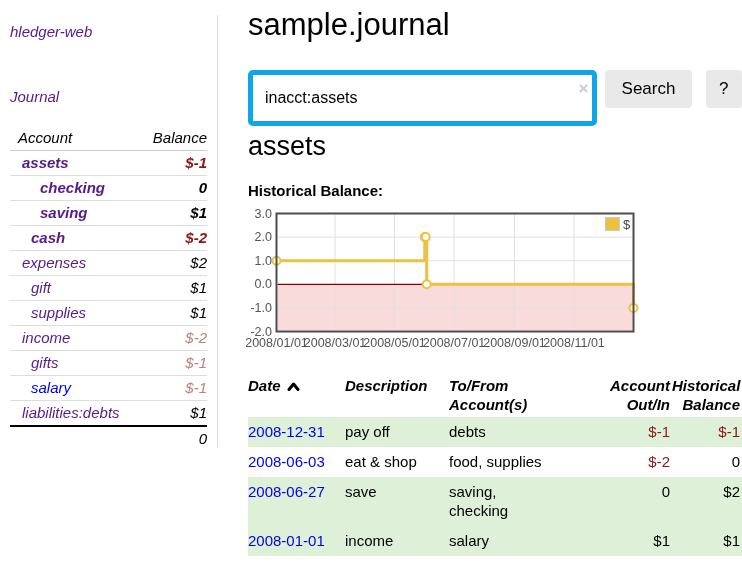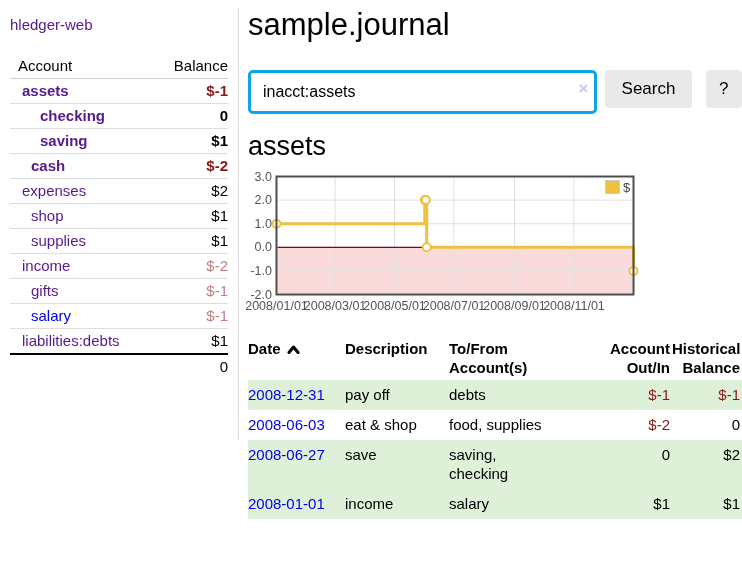--- a/index.html
+++ b/index.html
@@ -6,22 +6,22 @@
   html,body { margin:0; padding:0; }
   body {
     width:742px; height:582px; overflow:hidden; background:#fff;
     font-family:"Liberation Sans","DejaVu Sans",sans-serif;
     font-size:15px; color:#000; position:relative;
   }
   a { text-decoration:none; }
 
   
   .sidebar {
-    position:absolute; left:0; top:8px; width:239px; height:432px;
-    border-right:1px solid #ddd; padding:8px 10px 0 10px;
+    position:absolute; left:0; top:15px; width:218px; height:432px;
+    border-right:1px solid #ddd; padding:8px 10px 0 10px;font-style:italic;
   }
   .app-title { display:block; color:var(--link_visited); font-size:15px; }
   .journal-link { display:block; margin-top:48px; color:var(--link_visited); }
   .acct-table { width:100%; border-collapse:collapse; margin-top:21px; }
   .acct-table th {
     font-weight:normal; padding:3px 0 4px; border-bottom:1px solid #ccc;
   }
   .acct-table th:first-child { text-align:left; padding-left:8px;margin-top:38px; }
   .acct-table th:last-child  { text-align:right; }
   .acct-table td { padding:3px 0 4px; border-bottom:1px solid #ddd; }
@@ -33,54 +33,55 @@
   .amt { color:#000; }
   .amt.neg-strong { color:var(--negative_strong); }
   .amt.neg-muted  { color:var(--negative_muted); }
 
   
   .main { position:absolute; left:231px; top:4px; width:511px; height:582px; padding:2px 0 0 17px; }
   h1.page-title { margin:0; font-size:31px; font-weight:400; line-height:38px; }
   .search-row { margin-top:26px; display:flex; align-items:center; height:38px; }
   .search-box { position:relative; width:358px; height:38px; }
   .search-box input {
-    width:100%; height:44px; border:3px solid #0ea5e9; border-radius:5px;
+    width:100%; height:56px; border:5px solid #0ea5e9; border-radius:5px;
     font-family:inherit; font-size:16px; color:#000; padding:0 32px 0 12px; outline:none;
   }
   .clear-x {
     position:absolute; right:9px; top:9px; color:#cfc6e3; font-size:17px;
     font-weight:bold; line-height:20px; cursor:pointer;
   }
   .btn {
     height:38px; background:#e9e9e9; border:none; border-radius:4px;
     font-family:inherit; font-size:17px; color:#000; cursor:pointer;
   }
   .search-btn { margin-left:8px; width:88px; }
   .help-btn { margin-left:14px; width:37px; }
   h2.section-title { margin:22px 0 0; font-size:27px; font-weight:400; line-height:32px; }
   .chart-label { margin-top:20px; font-weight:bold; font-size:15px; }
   .chart-wrap { margin-top:8px; margin-left:-2px; width:396px; height:148px; }
 
   
   .reg-table { margin-top:18px; width:494px; border-collapse:collapse; font-size:15px; table-layout:fixed; }
   .reg-table col.c-date{width:97px} .reg-table col.c-desc{width:104px}
   .reg-table col.c-acct{width:106px} .reg-table col.c-amt{width:117px} .reg-table col.c-bal{width:70px}
-  .reg-table th { font-weight:bold; text-align:left; vertical-align:top; padding:3px 0; line-height:19px; }
+  .reg-table th { font-weight:bold; text-align:left; vertical-align:top; padding:3px 0; line-height:19px;font-style:italic; }
   .reg-table th.num, .reg-table td.num { text-align:right; padding-right:2px; }
   .reg-table td { vertical-align:top; padding:5px 0 6px; line-height:19px; }
   .reg-table tbody tr.odd { background:var(--row_green); }
   .date-link { color:var(--link_unvisited); white-space:nowrap;text-align:center; }
   .hdr-line { display:block; }
   .sort-caret { display:inline-block; margin-left:6px; position:relative; top:1px; }
 </style>
 </head>
 <body>
 
 <div class="sidebar">
   <a href="#" class="app-title">hledger-web</a>
+  <a href="#" class="journal-link">Journal</a>
   <table class="acct-table">
     <thead>
       <tr>
         <th>Account</th>
         <th>Balance</th>
       </tr>
     </thead>
     <tbody id="acct-body">
         <tr>
     <td style="padding-left:12px"><a href="#" class="acct-link bold">assets</a></td>
@@ -96,21 +97,21 @@
   </tr>
         <tr>
     <td style="padding-left:21px"><a href="#" class="acct-link bold">cash</a></td>
     <td class="bal"><span class="amt neg-strong bold">$-2</span></td>
   </tr>
         <tr>
     <td style="padding-left:12px"><a href="#" class="acct-link">expenses</a></td>
     <td class="bal"><span class="amt">$2</span></td>
   </tr>
         <tr>
-    <td style="padding-left:21px"><a href="#" class="acct-link">shop</a></td>
+    <td style="padding-left:21px"><a href="#" class="acct-link">gift</a></td>
     <td class="bal"><span class="amt">$1</span></td>
   </tr>
         <tr>
     <td style="padding-left:21px"><a href="#" class="acct-link">supplies</a></td>
     <td class="bal"><span class="amt">$1</span></td>
   </tr>
         <tr>
     <td style="padding-left:12px"><a href="#" class="acct-link">income</a></td>
     <td class="bal"><span class="amt neg-muted">$-2</span></td>
   </tr>
@@ -140,20 +141,21 @@
   <div class="search-row">
     <div class="search-box">
       <input type="text" value="inacct:assets" style="">
       <span class="clear-x">×</span>
     </div>
     <button class="btn search-btn">Search</button>
     <button class="btn help-btn">?</button>
   </div>
 
   <h2 class="section-title">assets</h2>
+  <div class="chart-label">Historical Balance:</div>
   <div class="chart-wrap" id="chart"><svg width="396" height="148" viewBox="0 0 396 148" xmlns="http://www.w3.org/2000/svg">
         <rect x="31.5" y="77.3" width="355" height="46.2" fill="#f9dbdb"></rect>
         <line x1="31.5" y1="30.1" x2="386.5" y2="30.1" stroke="#e0e0e0" stroke-width="1"></line>
         <line x1="31.5" y1="53.7" x2="386.5" y2="53.7" stroke="#e0e0e0" stroke-width="1"></line>
         <line x1="31.5" y1="100.9" x2="386.5" y2="100.9" stroke="#e0e0e0" stroke-width="1"></line>
         <line x1="89.02459016393442" y1="7.5" x2="89.02459016393442" y2="123.5" stroke="#e0e0e0" stroke-width="1"></line>
         <line x1="148.52459016393442" y1="7.5" x2="148.52459016393442" y2="123.5" stroke="#e0e0e0" stroke-width="1"></line>
         <line x1="208.02459016393442" y1="7.5" x2="208.02459016393442" y2="123.5" stroke="#e0e0e0" stroke-width="1"></line>
         <line x1="268.5" y1="7.5" x2="268.5" y2="123.5" stroke="#e0e0e0" stroke-width="1"></line>
         <line x1="328" y1="7.5" x2="328" y2="123.5" stroke="#e0e0e0" stroke-width="1"></line>

